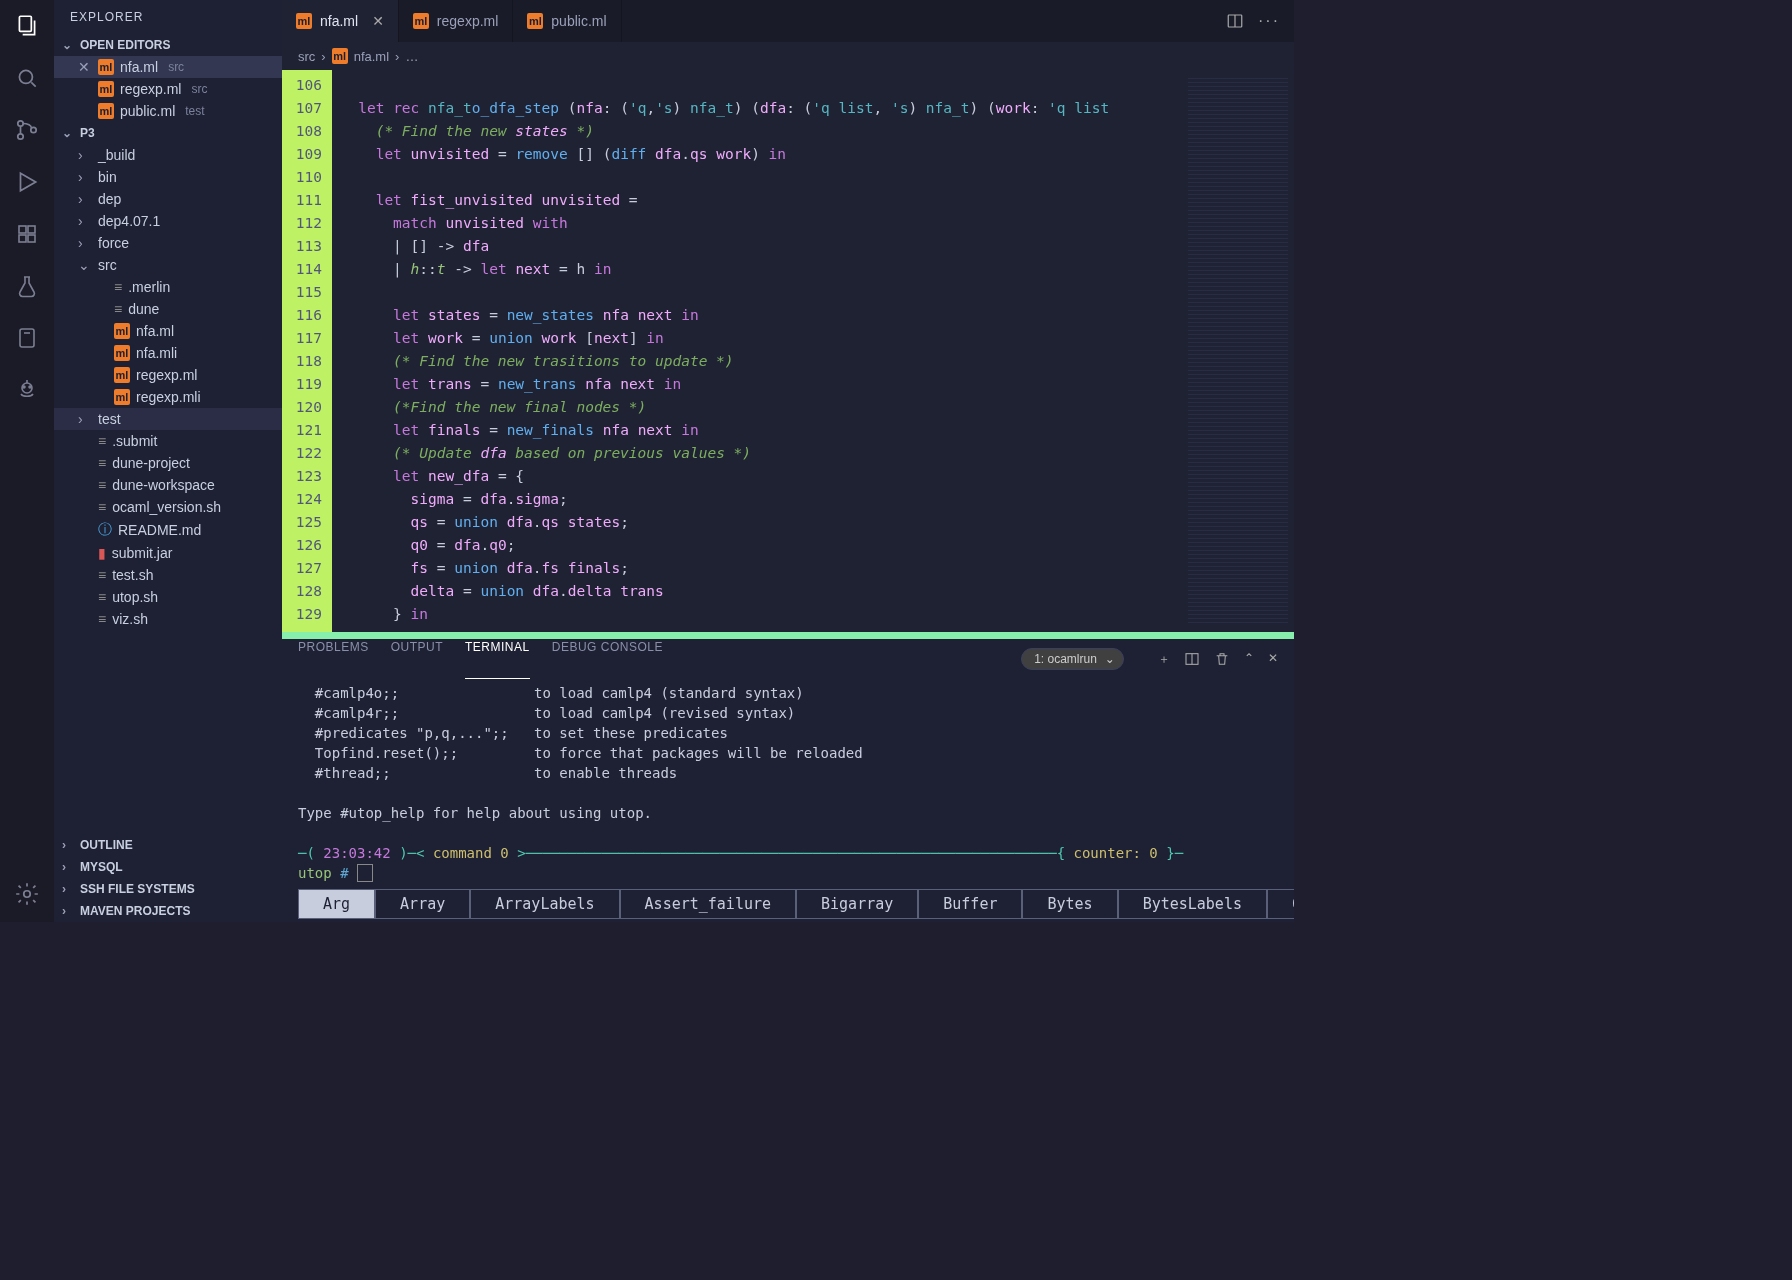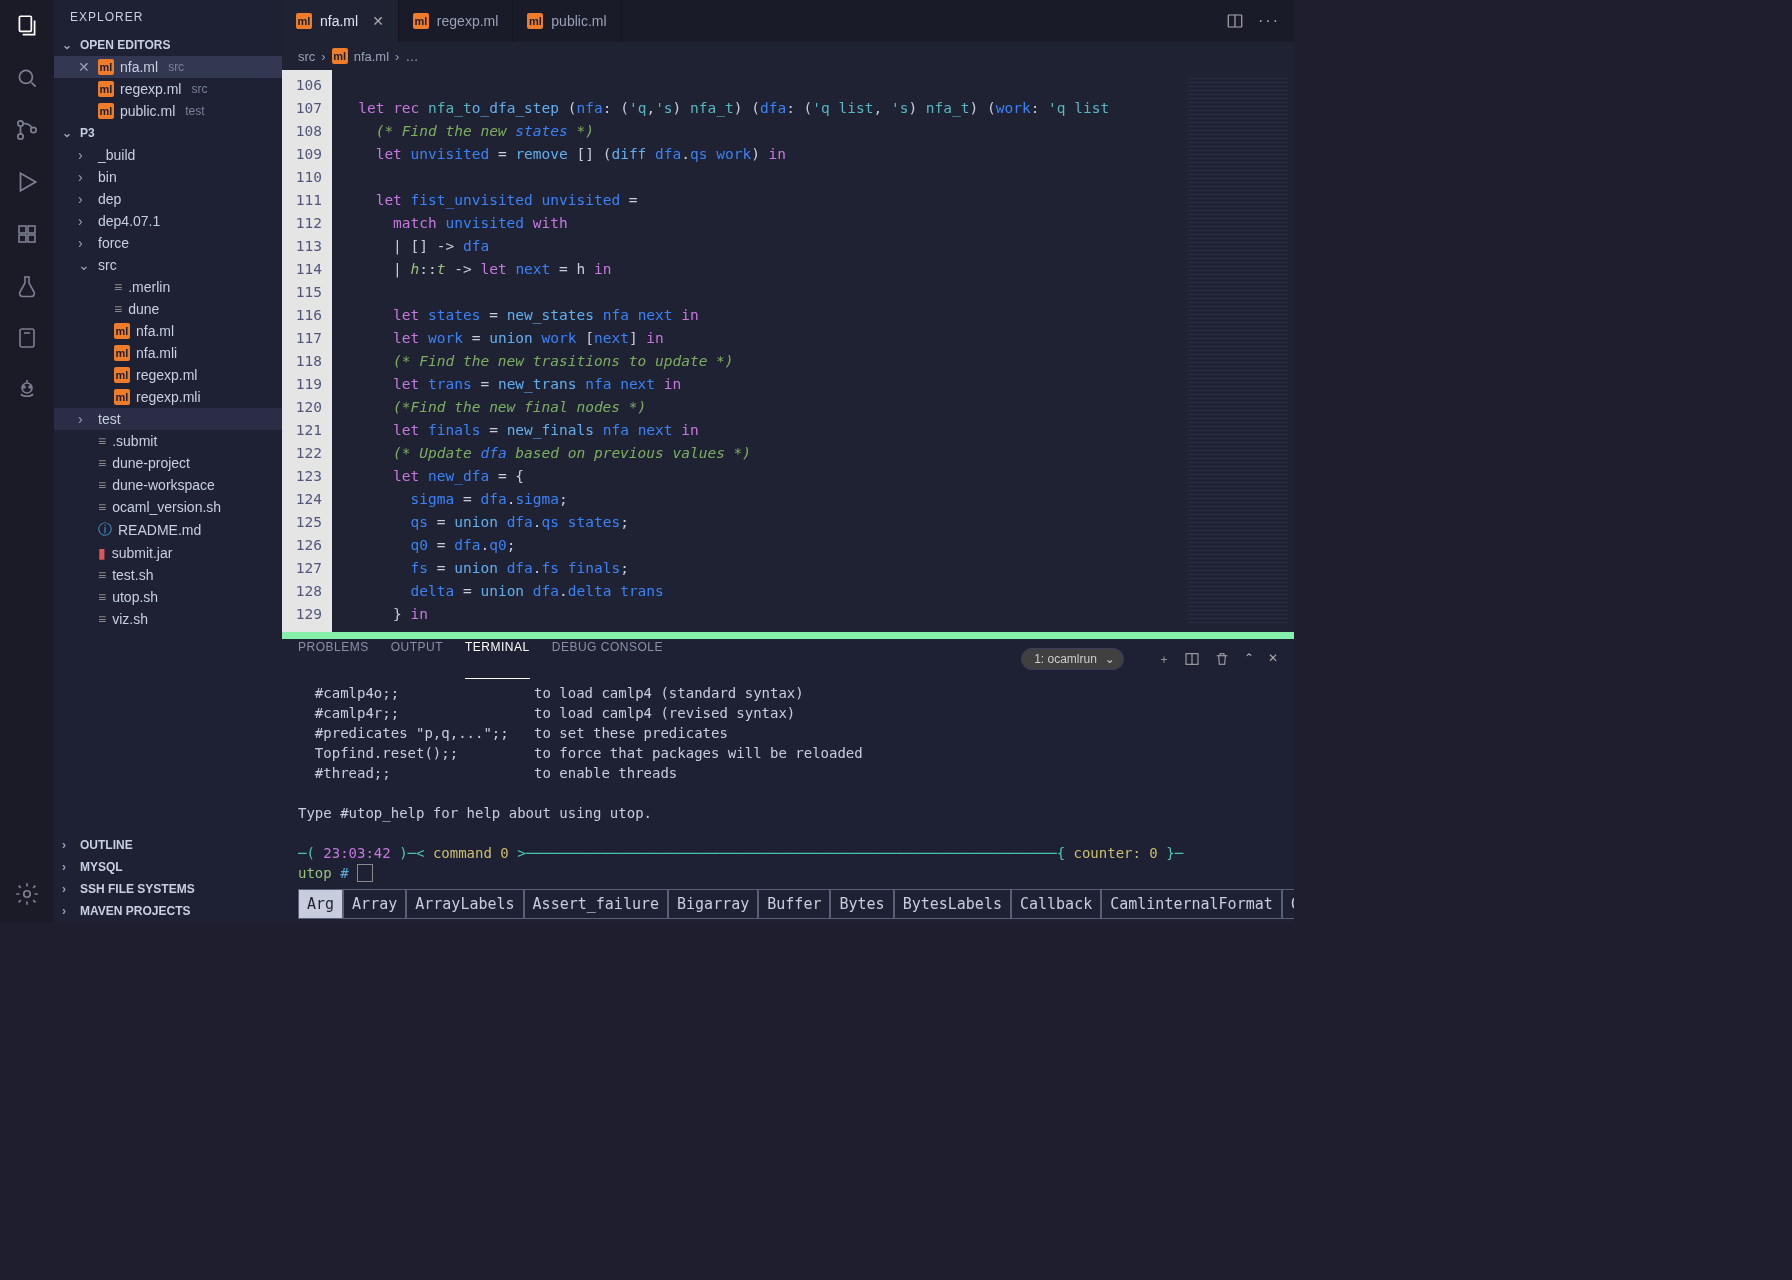--- a/index.html
+++ b/index.html
@@ -102,21 +102,21 @@
 }
 .editor-wrap { flex:1; display:flex; min-height:0; }
 .gutter {
   width: 50px;
   text-align: right;
   padding: 4px 10px 0 0;
   font-family: "SF Mono", Menlo, monospace;
   font-size: 14.5px;
   color: #52577a;
   line-height: 23px;
-  background:#e5e5e5;
+  background:#bef264;
 }
 .code {
   flex:1;
   font-family: "SF Mono", Menlo, monospace;
   font-size: 14.5px;
   line-height: 23px;
   color:#c8cdde;
   padding-top:4px;
   white-space: pre;
   overflow:hidden;
@@ -127,21 +127,21 @@
   position: relative;
 }
 .minimap-inner {
   position:absolute; top:8px; left:6px; right:6px; bottom:8px;
   background:
     repeating-linear-gradient(#2d3250 0 1px, transparent 1px 4px);
   opacity:.6;
 }
 .kw { color:#c678dd; }
 .fn { color:#61afef; }
-.name { color:#3b82f6; }
+.name { color:#f0abfc; }
 .type { color:#56b6c2; }
 .str-it { color:#98c379; font-style:italic; }
 .comment { color:#7dae60; font-style:italic; }
 .panel {
   height: 290px;
   background:#1e2133;
   border-top:7px solid #86efac;
   display:flex; flex-direction:column;
 }
 .panel-tabs {
@@ -174,21 +174,21 @@
 .t-cyan { color:#4ec9b0; }
 .t-yellow { color:#cdbf6f; }
 .t-green { color:#98c379; }
 .t-blue { color:#5fa8d3; }
 .t-magenta { color:#c678dd; }
 .completion-row {
   display:flex; gap:0; margin-top:6px;
 }
 .comp-cell {
   border:1px solid #5a5f7a;
-  padding:4px 8px;
+  padding:4px 24px;
   font-size:15px;
 }
 .comp-cell.sel { background:#c8cdde; color:#1e2133; }
 svg { display:block; }
 </style>
 </head>
 <body>
 
 <div class="activity-bar">
   <div class="activity-icon active">

